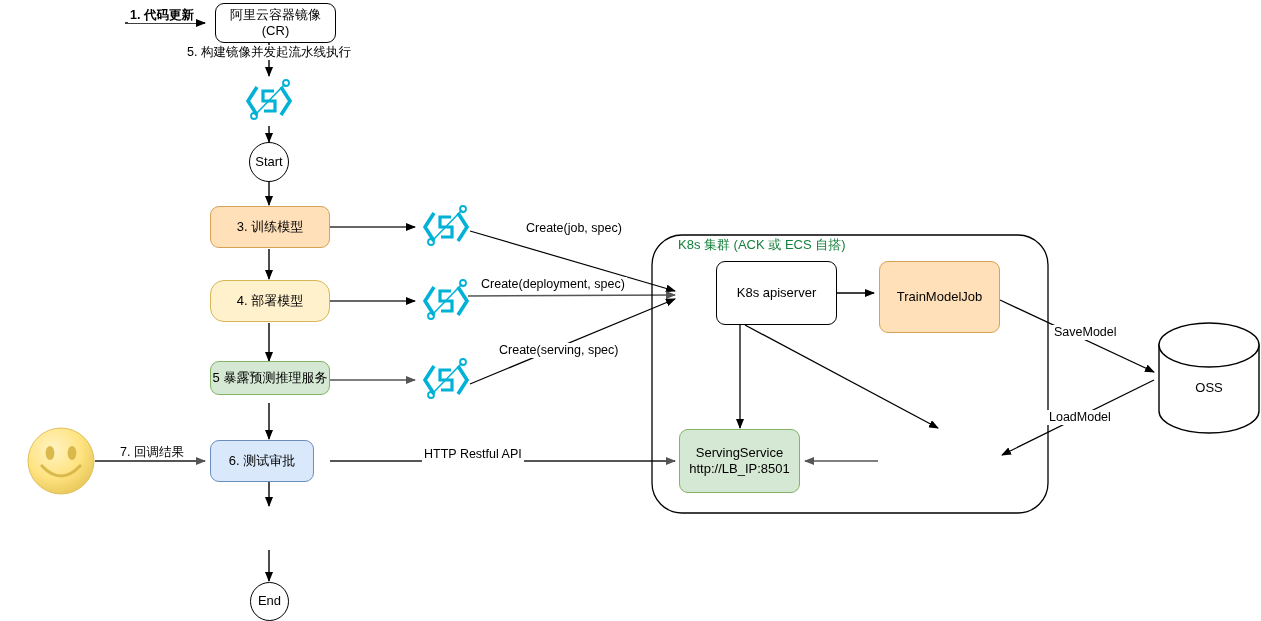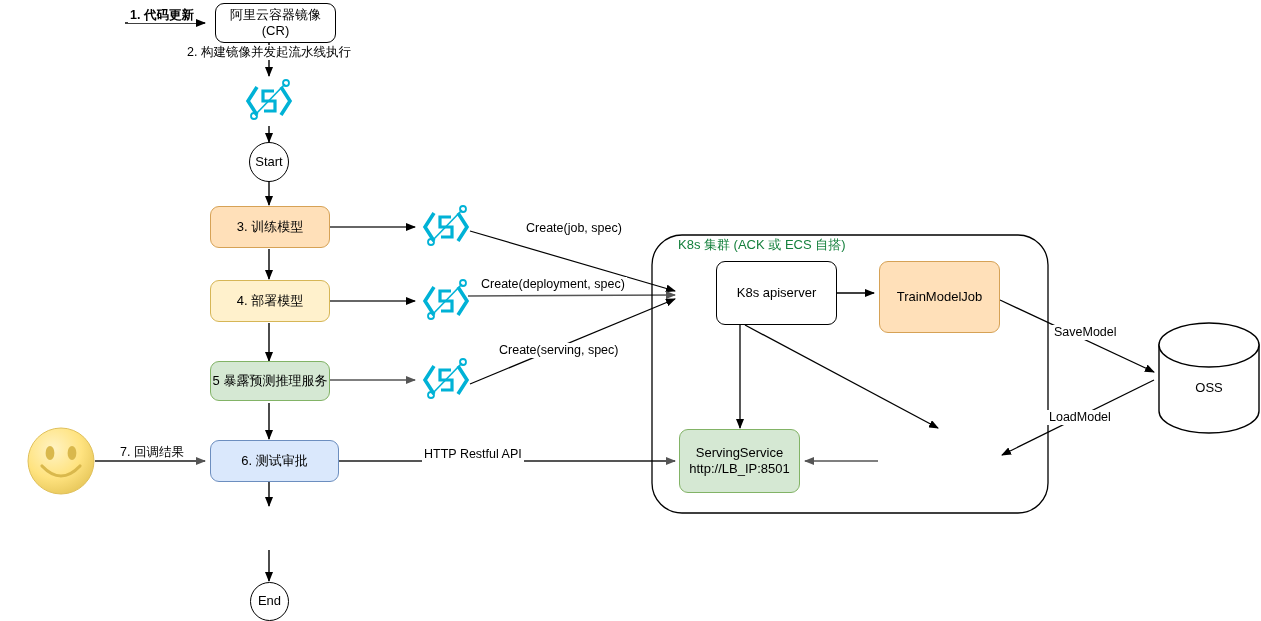--- a/index.html
+++ b/index.html
@@ -148,21 +148,21 @@
   <div class="node rect" style="left:215px; top:3px; width:121px; height:40px;">
     <span>阿里云容器镜像
 (CR)</span>
   </div>
 
   <div class="edge-label" style="left:128px; top:8px;font-weight:bold;">
     <span>1. 代码更新</span>
   </div>
 
   <div class="edge-label" style="left:185px; top:45px;">
-    <span>2. 构建镜像并发起流水线执行</span>
+    <span>5. 构建镜像并发起流水线执行</span>
   </div>
 
   <div class="pipe-icon" style="left:241px; top:76px;">
     <svg viewBox="0 0 56 50" xmlns="http://www.w3.org/2000/svg">
       <g stroke="#00b2d6" fill="none" stroke-width="3.6">
         <polyline points="16,11 7,25 16,39"></polyline>
         <polyline points="40,11 49,25 40,39"></polyline>
         <path d="M33,15 L22,15 L22,25 L34,25 L34,35 L23,35" stroke-width="3.2"></path>
         <line x1="14" y1="39" x2="44" y2="8" stroke-width="1.6"></line>
       </g>
@@ -172,29 +172,29 @@
   </div>
 
   <div class="node circle" style="left:249px; top:142px; width:40px; height:40px;">
     <span>Start</span>
   </div>
 
   <div class="node rect n-orange" style="left:210px; top:206px; width:120px; height:42px;">
     <span>3. 训练模型</span>
   </div>
 
-  <div class="node rect n-yellow" style="left:210px; top:280px; width:120px; height:42px;">
+  <div class="node rect n-yellow" style="left:210px; top:280px; width:120px; height:42px;border-radius:14px;">
     <span>4. 部署模型</span>
   </div>
 
-  <div class="node rect n-green" style="left:210px; top:361px; width:120px; height:40px;">
+  <div class="node rect n-green" style="left:210px; top:361px; width:120px; height:34px;">
     <span>5 暴露预测推理服务</span>
   </div>
 
-  <div class="node rect n-blue" style="left:210px; top:440px; width:129px; height:42px;">
+  <div class="node rect n-blue" style="left:210px; top:440px; width:104px; height:42px;">
     <span>6. 测试审批</span>
   </div>
 
 
   <div class="node circle" style="left:250px; top:582px; width:39px; height:39px;">
     <span>End</span>
   </div>
 
   <div class="pipe-icon" style="left:418px; top:202px;">
     <svg viewBox="0 0 56 50" xmlns="http://www.w3.org/2000/svg">

